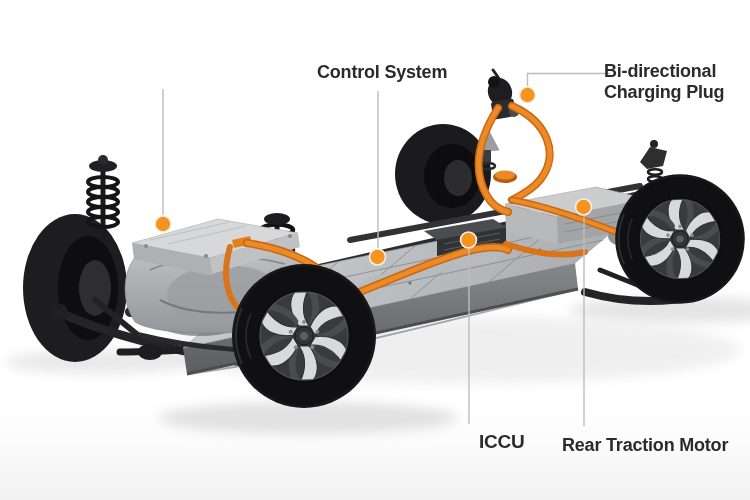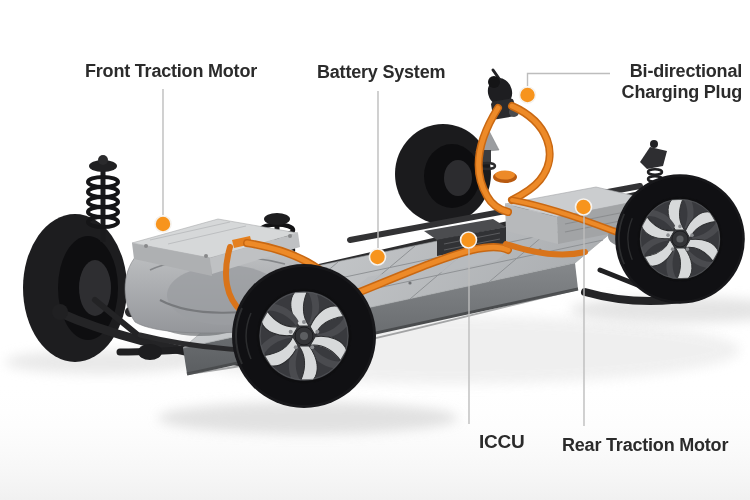--- a/index.html
+++ b/index.html
@@ -6,21 +6,21 @@
   body{
     width:750px;height:500px;overflow:hidden;background:#ffffff;
     font-family:"Liberation Sans","DejaVu Sans",sans-serif;
   }
   .stage{position:relative;width:750px;height:500px;background:#ffffff;overflow:hidden;}
   .stage svg{position:absolute;left:0;top:0;}
   .callout{
     position:absolute;color:#2b2b2b;font-weight:bold;font-size:18px;
     letter-spacing:-0.2px;line-height:21px;white-space:nowrap;
   }
-  .callout.wrap{white-space:normal;text-align:right;}
+  .callout.wrap{white-space:normal;text-align:left;}
   .footnote{
     position:absolute;color:#4a4a4a;font-weight:normal;font-size:10px;
     letter-spacing:0.1px;white-space:nowrap;
   }
 </style>
 </head>
 <body>
 
 <div class="stage">
 
@@ -243,23 +243,22 @@
     </g>
     <g stroke="#f5f2ee" stroke-width="1.6">
       <circle cx="163" cy="224" r="8" fill="#F7941D"></circle>
       <circle cx="377.5" cy="257" r="8" fill="#F7941D"></circle>
       <circle cx="527.5" cy="95" r="8" fill="#F7941D"></circle>
       <circle cx="468.5" cy="240" r="8" fill="#F7941D"></circle>
       <circle cx="583.5" cy="207" r="8" fill="#F7941D"></circle>
     </g>
   </svg>
 
-  <div class="callout" style="left:85px;top:61px;">Front Traction Motor</div>
-
-  <div class="callout" style="left:317px;top:62px;">Battery System</div>
+
+  <div class="callout" style="left:317px;top:62px;">Control System</div>
 
   <div class="callout wrap" style="left:604px;top:61px;width:138px;">Bi-directional Charging Plug</div>
 
   <div class="callout" style="left:441px;top:431px;font-size:19px;margin-left:38px;">ICCU</div>
 
   <div class="callout" style="left:562px;top:435px;text-align:right;">Rear Traction Motor</div>
 
 </div>
 
 </body></html>

